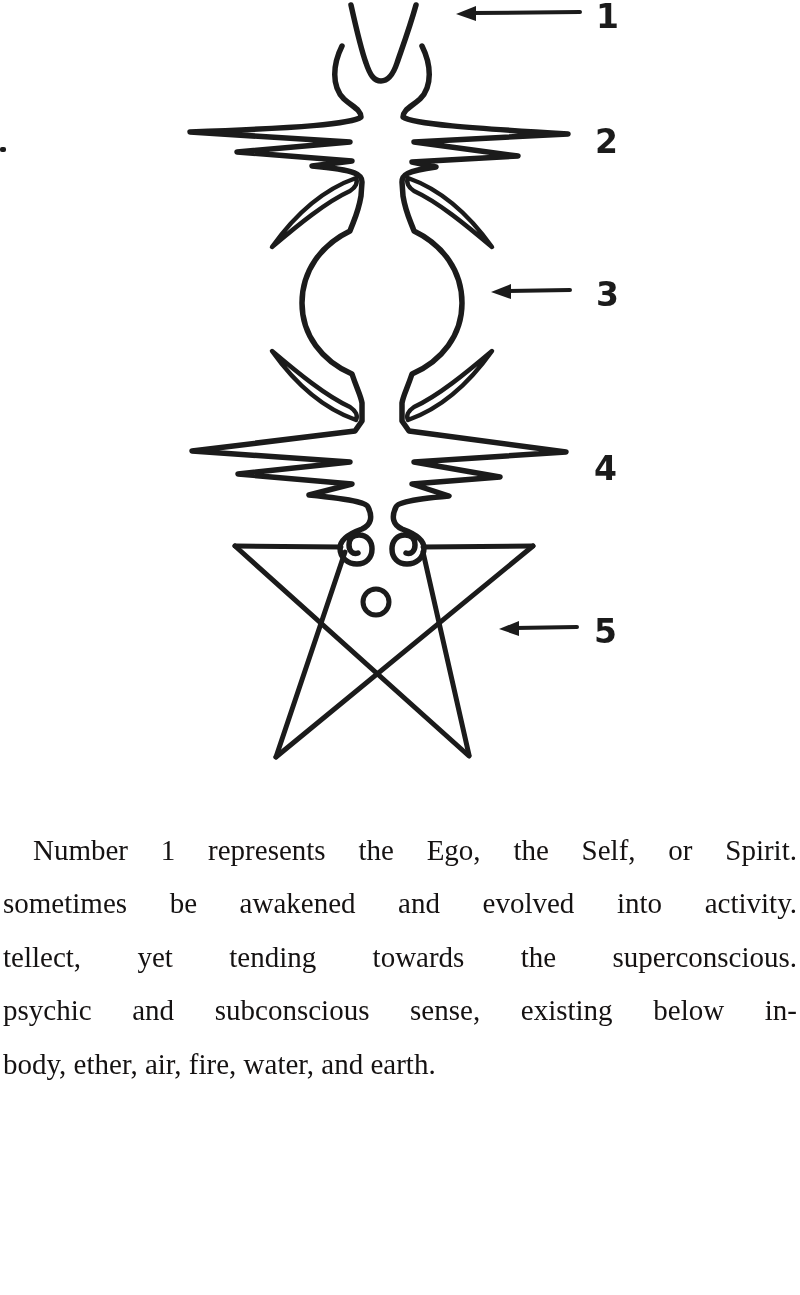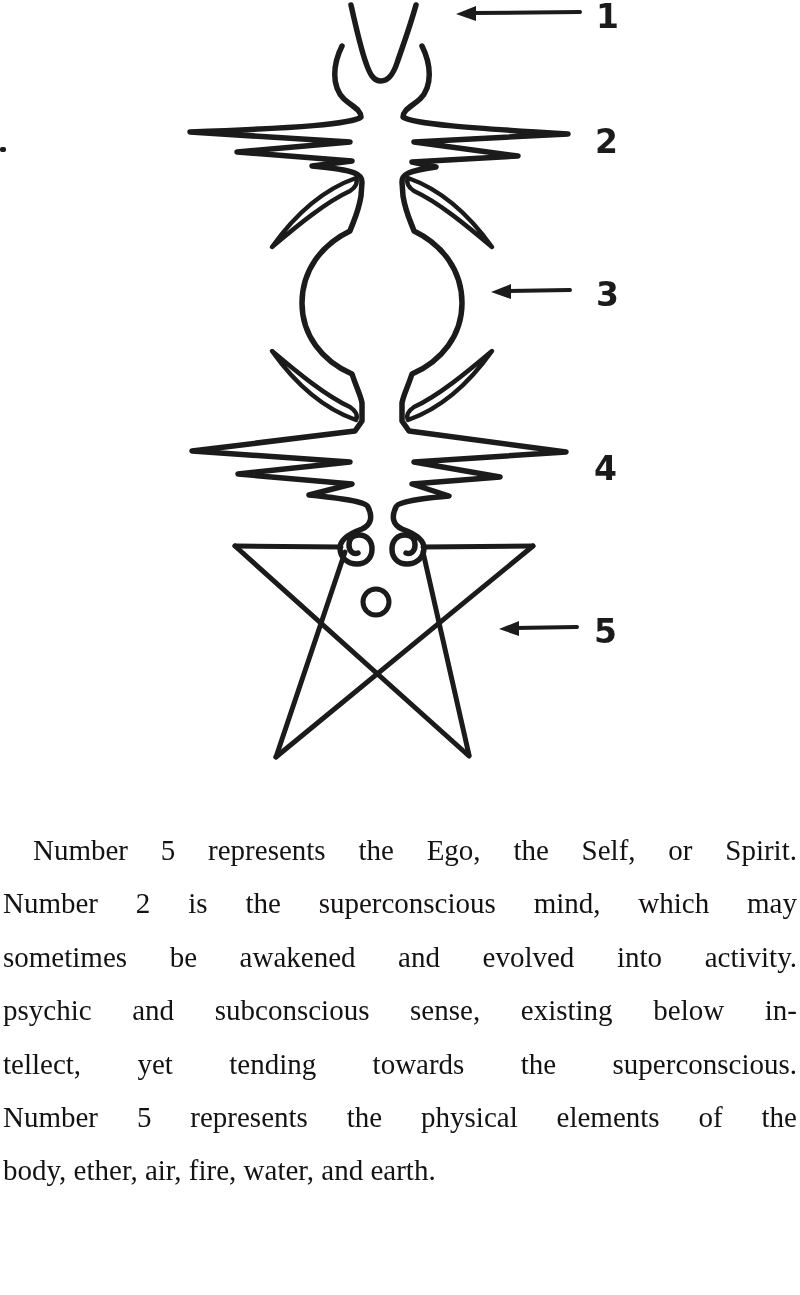--- a/index.html
+++ b/index.html
@@ -148,20 +148,18 @@
         <text class="fig-label" x="595" y="153">2</text>
         <text class="fig-label" x="596" y="306">3</text>
         <text class="fig-label" x="594" y="480">4</text>
         <text class="fig-label" x="594" y="643">5</text>
       </g>
     </g>
   </svg>
 </div>
 
 <div class="paragraph">
-  <div class="line first">Number 5 represents the Ego, the Self, or Spirit.</div>
-  <div class="line">Number 2 is the superconscious mind, which may</div>
+  <div class="line first">Number 1 represents the Ego, the Self, or Spirit.</div>
   <div class="line">sometimes be awakened and evolved into activity.</div>
+  <div class="line">tellect, yet tending towards the superconscious.</div>
   <div class="line">psychic and subconscious sense, existing below in-</div>
-  <div class="line">tellect, yet tending towards the superconscious.</div>
-  <div class="line">Number 5 represents the physical elements of the</div>
   <div class="line last">body, ether, air, fire, water, and earth.</div>
 </div>
 
 </body></html>

